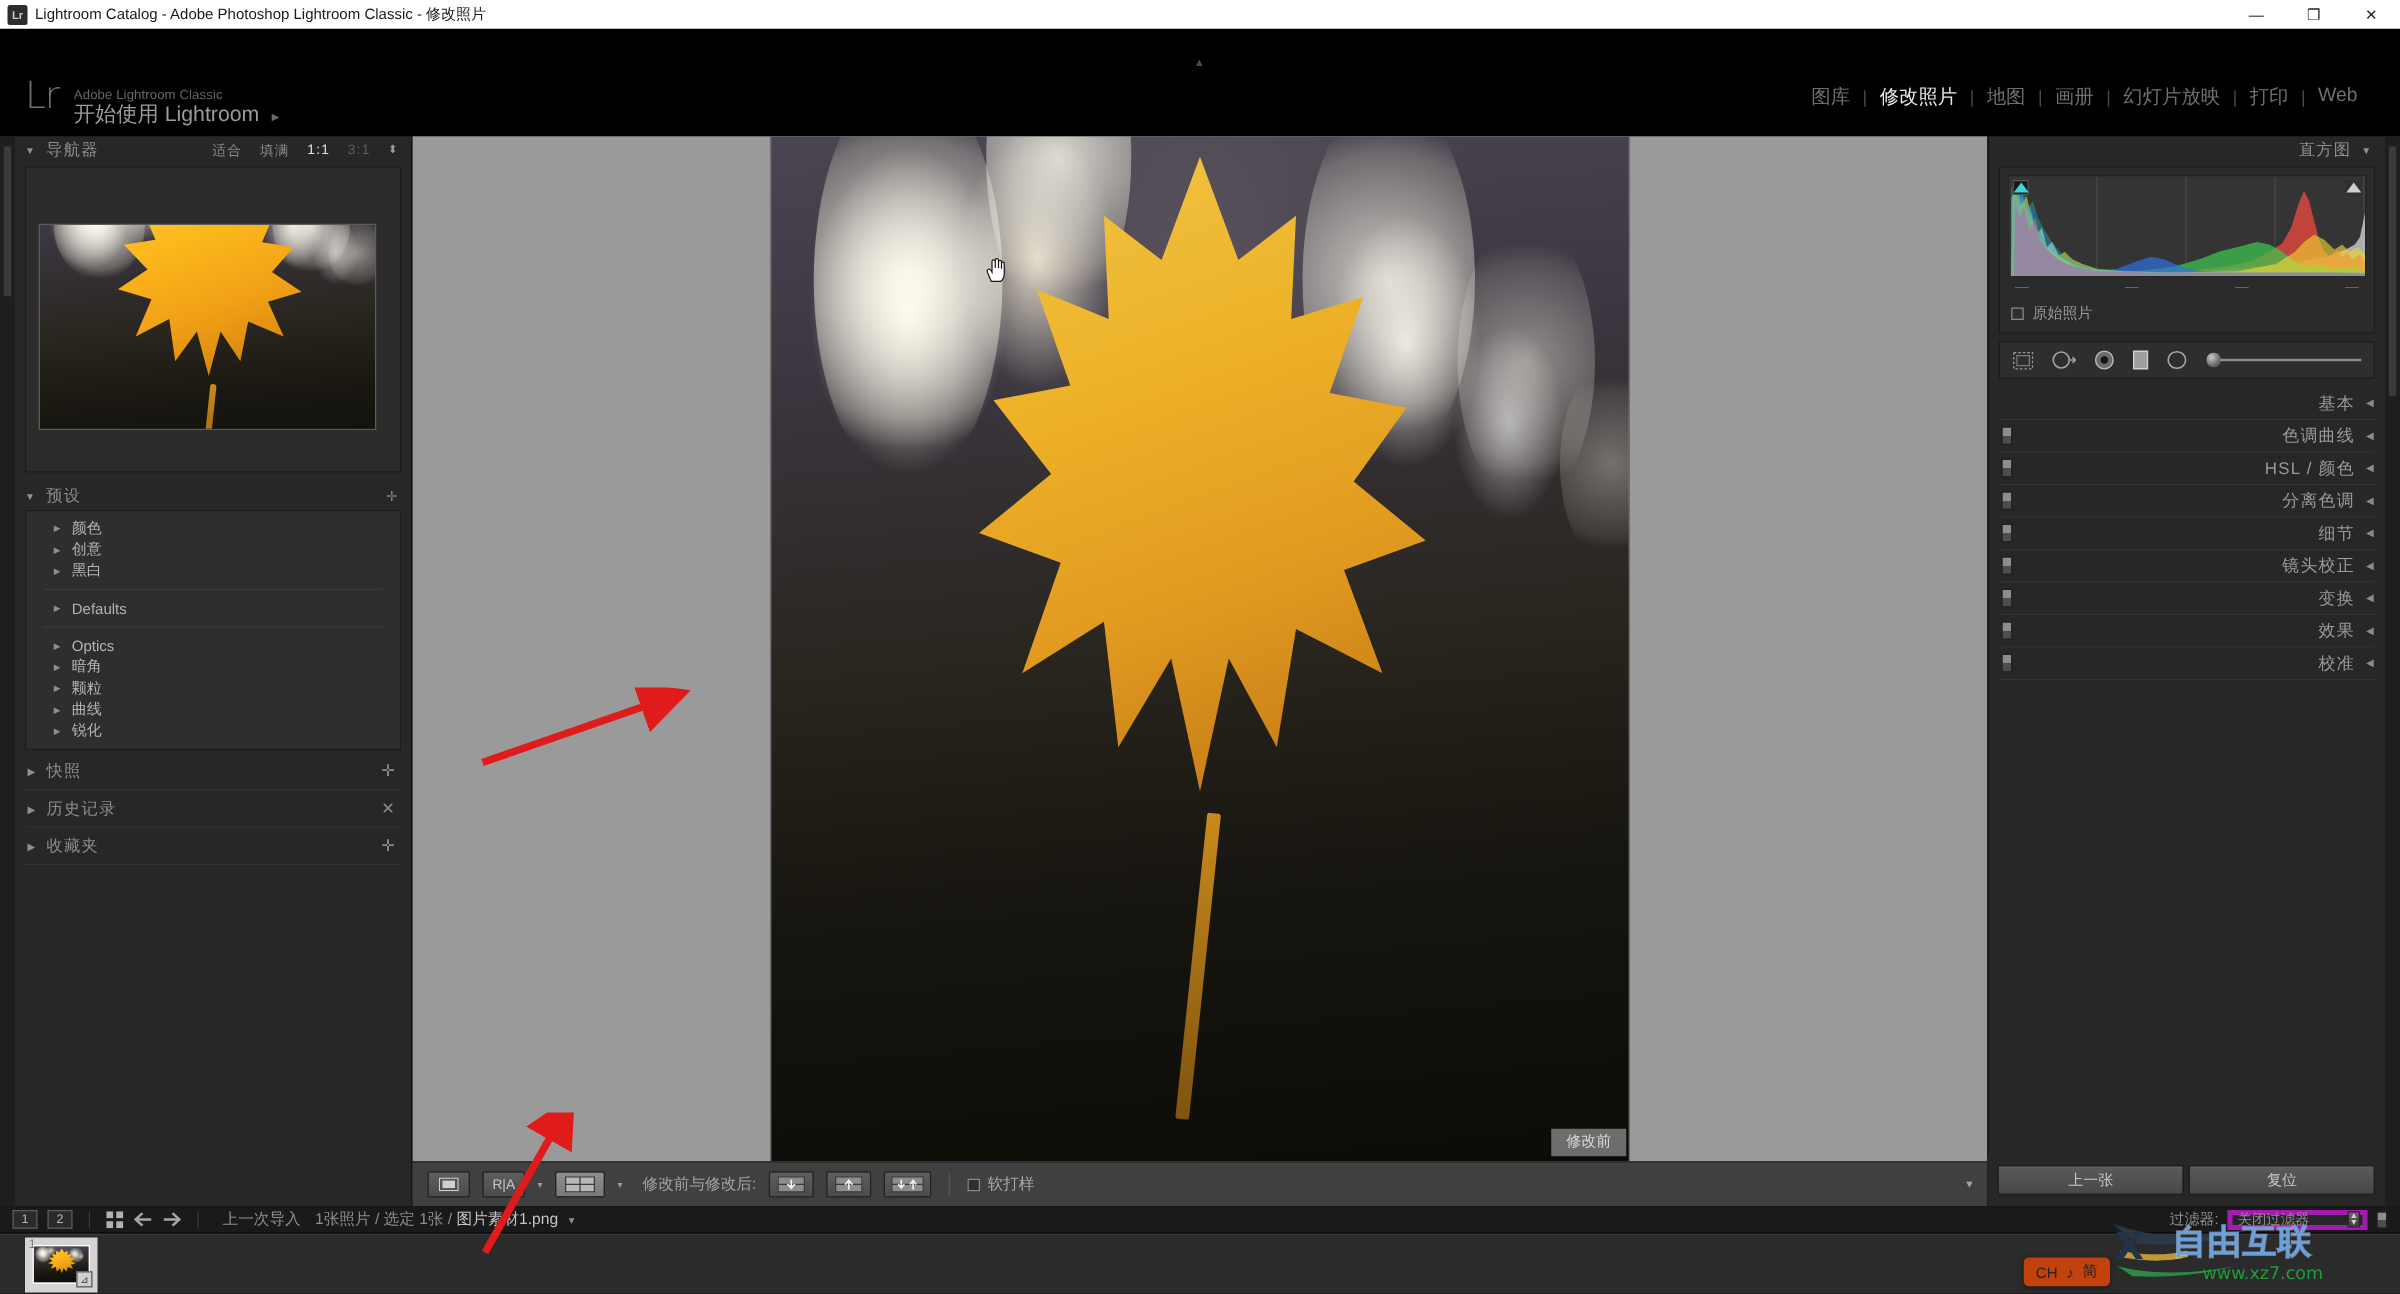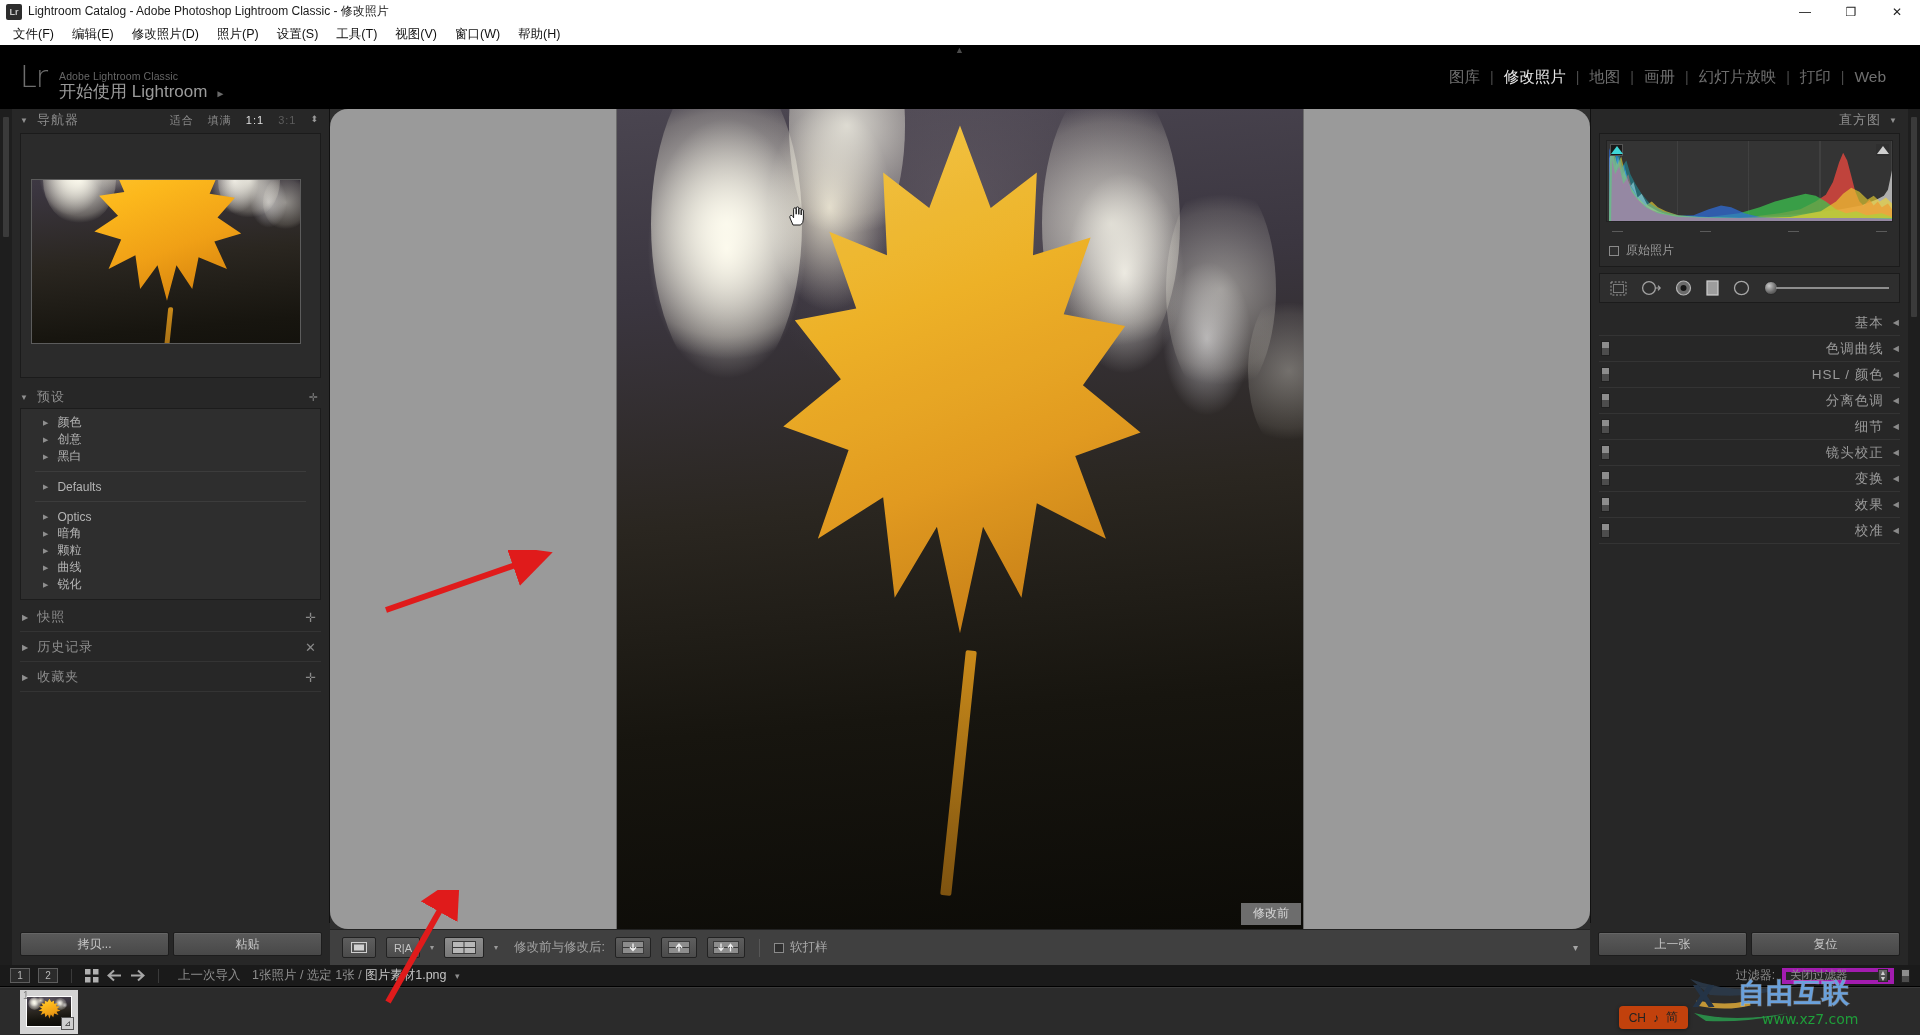--- a/index.html
+++ b/index.html
@@ -258,21 +258,21 @@
     position: absolute; right: 12px; bottom: 0; width: 318px; height: 42px;
     background: #272727; display: flex; align-items: center; gap: 4px; padding: 0 8px;
   }
 
   
   .center {
     position: absolute; left: 330px; right: 330px; top: 109px; bottom: 70px;
     background: #2f2f2f; display: flex; flex-direction: column;
   }
   .stage { flex: 1; position: relative; background: #3b3b3b; overflow: hidden;
-    display: flex; flex-direction: column; border-radius: 18px; }
+    display: flex; flex-direction: column; }
   .pane {
     flex: 1; position: relative; background: #9a9a9a; overflow: hidden;
     display: flex; align-items: center; justify-content: center;
   }
   .pane + .pane { border-top: 3px solid #2a2a2a; }
   .pane .photo {
     position: relative; width: 686px; height: 100%;
     box-shadow: 0 0 0 1px rgba(0,0,0,.3);
   }
   .ba-label {
@@ -373,31 +373,20 @@
   <div class="titlebar">
     <div class="tb-logo">Lr</div>
     <div class="tb-title">Lightroom Catalog - Adobe Photoshop Lightroom Classic - 修改照片</div>
     <div class="tb-btns">
       <div class="tb-btn">—</div>
       <div class="tb-btn">❐</div>
       <div class="tb-btn close">✕</div>
     </div>
   </div>
 
-  <div class="menubar">
-    <div class="menu-item">文件(F)</div>
-    <div class="menu-item">编辑(E)</div>
-    <div class="menu-item">修改照片(D)</div>
-    <div class="menu-item">照片(P)</div>
-    <div class="menu-item">设置(S)</div>
-    <div class="menu-item">工具(T)</div>
-    <div class="menu-item">视图(V)</div>
-    <div class="menu-item">窗口(W)</div>
-    <div class="menu-item">帮助(H)</div>
-  </div>
 
   <div class="lr-header">
     <div class="lr-identity">
       <div class="lr-mark">Lr</div>
       <div class="lr-idtext">
         <div class="sub">Adobe Lightroom Classic</div>
         <div class="main">
           <span>开始使用 Lightroom</span><span class="arrow">►</span>
         </div>
       </div>
@@ -518,24 +507,20 @@
       <div class="panel-divider"></div>
 
       <div class="collapsed-panel">
         <span class="tri">▶</span>
         <span>收藏夹</span>
         <span class="act">✛</span>
       </div>
       <div class="panel-divider"></div>
     </div>
 
-    <div class="lp-footer">
-      <div class="lr-btn">拷贝...</div>
-      <div class="lr-btn">粘贴</div>
-    </div>
   </div>
 
   <div class="center">
     <div class="stage">
 
       <div class="pane">
         <div class="photo">
           <div class="leaf-scene">
             <div class="bokeh" style="left:5%;  top:-6%; width:22%; height:40%;"></div>
             <div class="bokeh" style="left:25%; top:-14%;width:17%; height:32%; opacity:.85;"></div>

